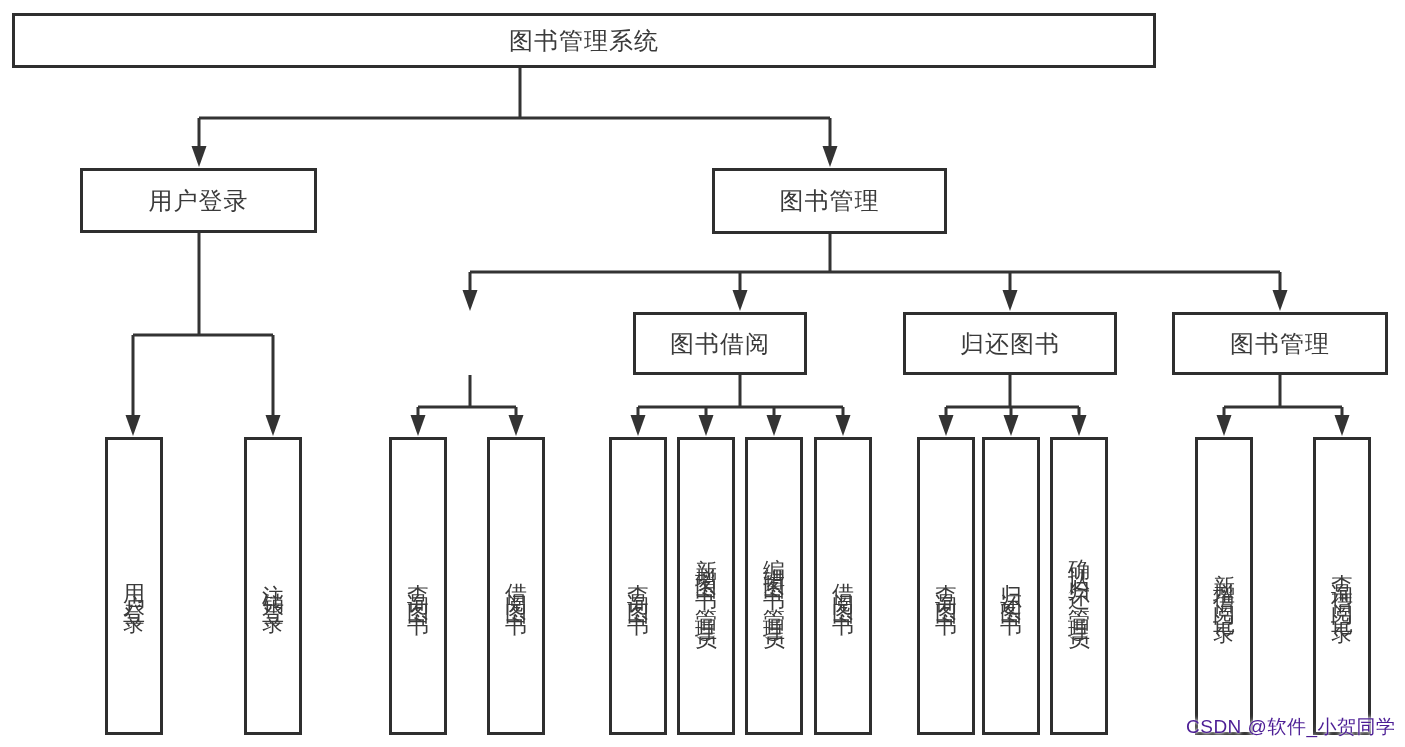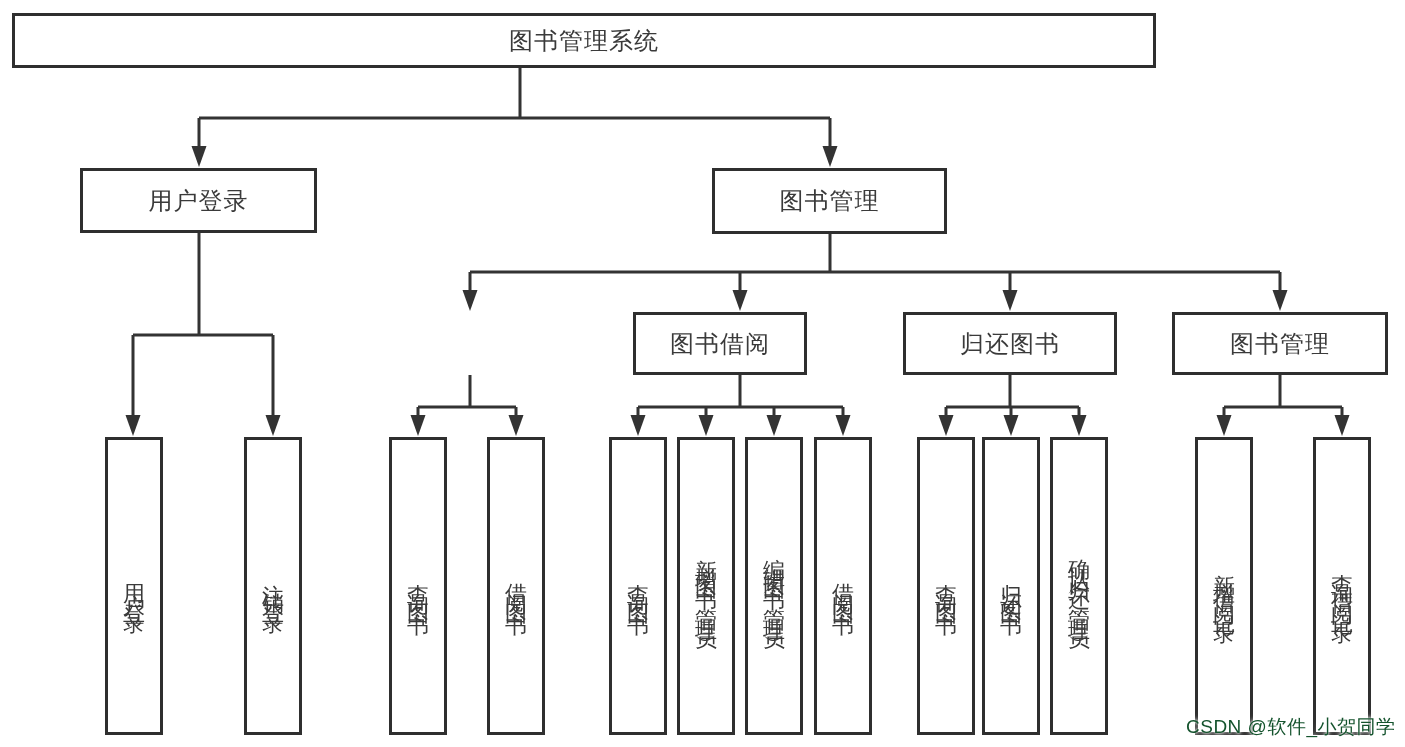--- a/index.html
+++ b/index.html
@@ -61,21 +61,21 @@
   .l-cu2 { left: 982px;  }
   .l-cu3 { left: 1050px; }
   .l-re1 { left: 1195px; }
   .l-re2 { left: 1313px; }
   .watermark {
     position: absolute;
     left: 1186px;
     top: 714px;
     font-size: 19px;
     letter-spacing: 0.5px;
-    color: #14532d;
+    color: #4c1d95;
     white-space: nowrap;
     z-index: 10;
     text-shadow: 0 0 2px #ffffff, 0 0 4px #ffffff, 0 0 6px #ffffff;
   }
   .line { stroke: #333333; stroke-width: 3; fill: none; }
   .arrow { fill: #333333; stroke: none; }
 </style>
 </head>
 <body>
 

